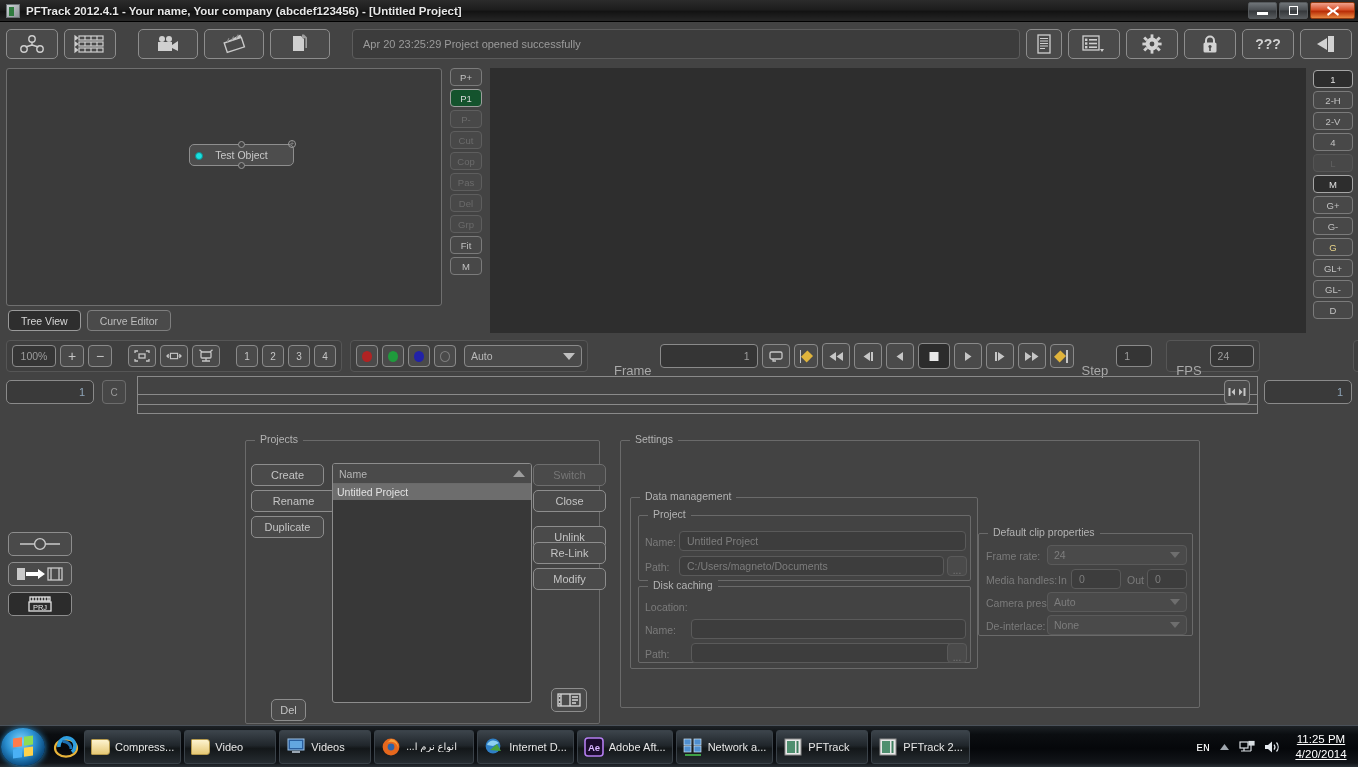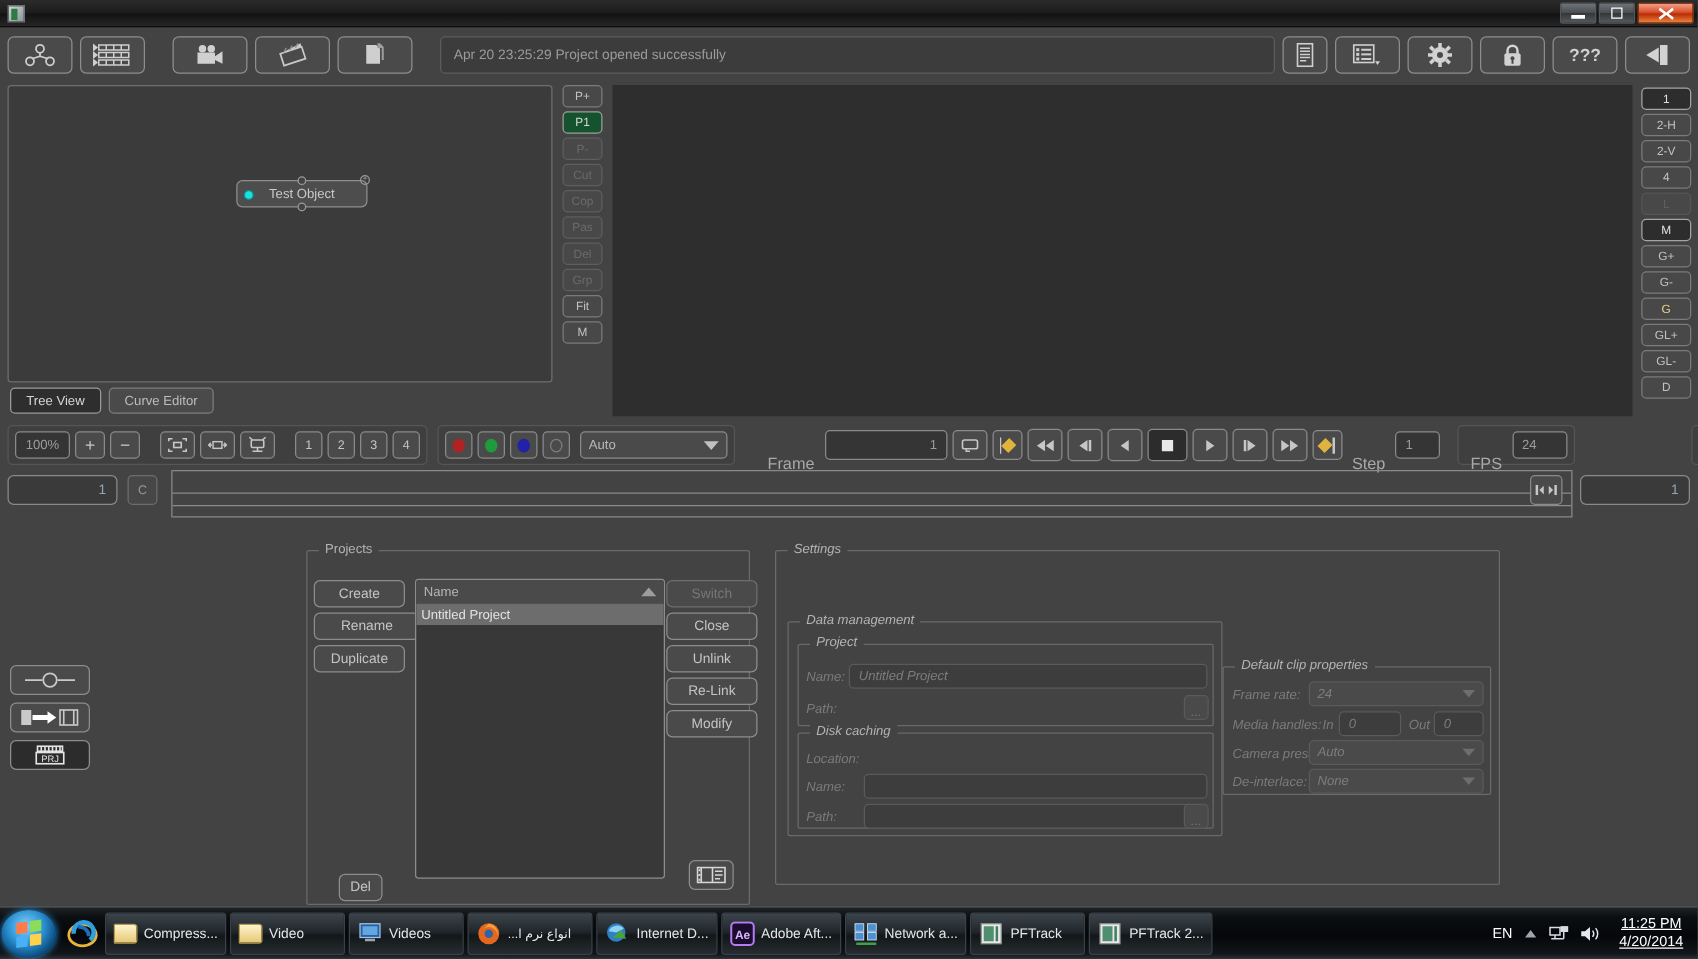--- a/index.html
+++ b/index.html
@@ -219,20 +219,21 @@
     background:linear-gradient(to bottom,#fdf3cf,#e6c976);border:1px solid #b59a4d;
   }
   
   svg{ display:block; }
 </style>
 </head>
 <body>
 
 <div id="titlebar">
   <span class="tb-icon"></span>
+  <span id="title-text">PFTrack 2012.4.1 - Your name, Your company (abcdef123456) - [Untitled Project]</span>
   <div id="win-btns">
     <div class="win-btn">
         <span class="minglyph"></span>
       </div>
     <div class="win-btn">
         <span class="maxglyph"></span>
       </div>
     <div class="win-btn close">
       <svg width="14" height="12" viewBox="0 0 14 12">
           <path d="M2 1 L7 5 L12 1 L13 3 L9 6 L13 9 L12 11 L7 7 L2 11 L1 9 L5 6 L1 3 Z" fill="#fff"></path>
@@ -604,51 +605,52 @@
     <div id="proj-list">
       <div id="proj-list-header">
         <span>Name</span>
         <span class="sorttri"></span>
       </div>
       <div id="proj-row">Untitled Project</div>
     </div>
 
     <div class="pbtn dim" style="position:absolute;left:287px;top:23px;width:73px;">Switch</div>
     <div class="pbtn" style="position:absolute;left:287px;top:49px;width:73px;">Close</div>
-    <div class="pbtn" style="position:absolute;left:287px;top:75px;width:73px;">Unlink</div>
+    <div class="pbtn" style="position:absolute;left:287px;top:85px;width:73px;">Unlink</div>
     <div class="pbtn" style="position:absolute;left:287px;top:101px;width:73px;">Re-Link</div>
     <div class="pbtn" style="position:absolute;left:287px;top:127px;width:73px;">Modify</div>
 
     <div style="position:absolute;left:305px;top:247px;width:36px;height:24px;border:1px solid #8d8d8d;border-radius:5px;background:#4a4a4a;display:flex;align-items:center;justify-content:center;">
       <svg width="24" height="14" viewBox="0 0 24 14">
         <g fill="none" stroke="#d6d6d6" stroke-width="1.3">
             <rect x="1" y="1" width="22" height="12"></rect>
             <path d="M4 1 V13 M13 1 V13"></path>
         <path d="M15 4 H21 M15 7 H21 M15 10 H19"></path>
           </g>
         <g fill="#d6d6d6">
             <rect x="1.8" y="2.4" width="1.6" height="1.6"></rect>
             <rect x="1.8" y="6.2" width="1.6" height="1.6"></rect>
             <rect x="1.8" y="10" width="1.6" height="1.6"></rect>
           </g>
       </svg>
     </div>
   </div>
 
-  <div class="gbox" style="left:620px;top:20px;width:580px;height:268px;font-style:italic;">
+  <div class="gbox" style="left:620px;top:20px;width:580px;height:268px;">
     <span class="glegend">Settings</span>
 
     <div class="gbox" style="left:9px;top:56px;width:348px;height:172px;">
       <span class="glegend">Data management</span>
 
       <div class="gbox" style="left:7px;top:17px;width:333px;height:66px;">
         <span class="glegend">Project</span>
         <span class="fldlabel" style="position:absolute;left:6px;top:20px;">Name:</span>
         <div class="fld" style="position:absolute;left:40px;top:15px;width:287px;">Untitled Project</div>
         <span class="fldlabel" style="position:absolute;left:6px;top:45px;">Path:</span>
+        <div class="fld" style="position:absolute;left:40px;top:40px;width:265px;">C:/Users/magneto/Documents</div>
         <div class="dots" style="position:absolute;left:308px;top:40px;">...</div>
       </div>
 
       <div class="gbox" style="left:7px;top:88px;width:333px;height:77px;">
         <span class="glegend">Disk caching</span>
         <span class="fldlabel" style="position:absolute;left:6px;top:14px;">Location:</span>
         <span class="fldlabel" style="position:absolute;left:6px;top:37px;">Name:</span>
         <div class="fld" style="position:absolute;left:52px;top:32px;width:275px;"></div>
         <span class="fldlabel" style="position:absolute;left:6px;top:61px;">Path:</span>
         <div class="fld" style="position:absolute;left:52px;top:56px;width:265px;"></div>
@@ -781,21 +783,21 @@
           <rect x="4" y="4" width="8" height="12" fill="#4f8f6f"></rect>
           <g fill="#3f7f5f">
             <rect x="13.5" y="4" width="2" height="12"></rect>
           </g>
         </svg>
     </span>
     <span class="tlabel">PFTrack 2...</span>
   </div>
 
   <div id="tray">
-    <span style="color:#fff;font-size:11.5px;">EN</span>
+    <span style="color:#fff;font-size:11.5px;font-family:Liberation Mono, monospace;">EN</span>
     <span>
       <svg width="11" height="9" viewBox="0 0 11 9">
           <path d="M5.5 1 L10 7 L1 7 Z" fill="#9fa6ad"></path>
         </svg>
     </span>
     <span>
       <svg width="16" height="14" viewBox="0 0 16 14">
           <g fill="none" stroke="#d8dde2" stroke-width="1.2">
             <rect x="1" y="2" width="8" height="6"></rect>
             <path d="M5 8 V11 M2 11 H12 M12 11 V5"></path>

